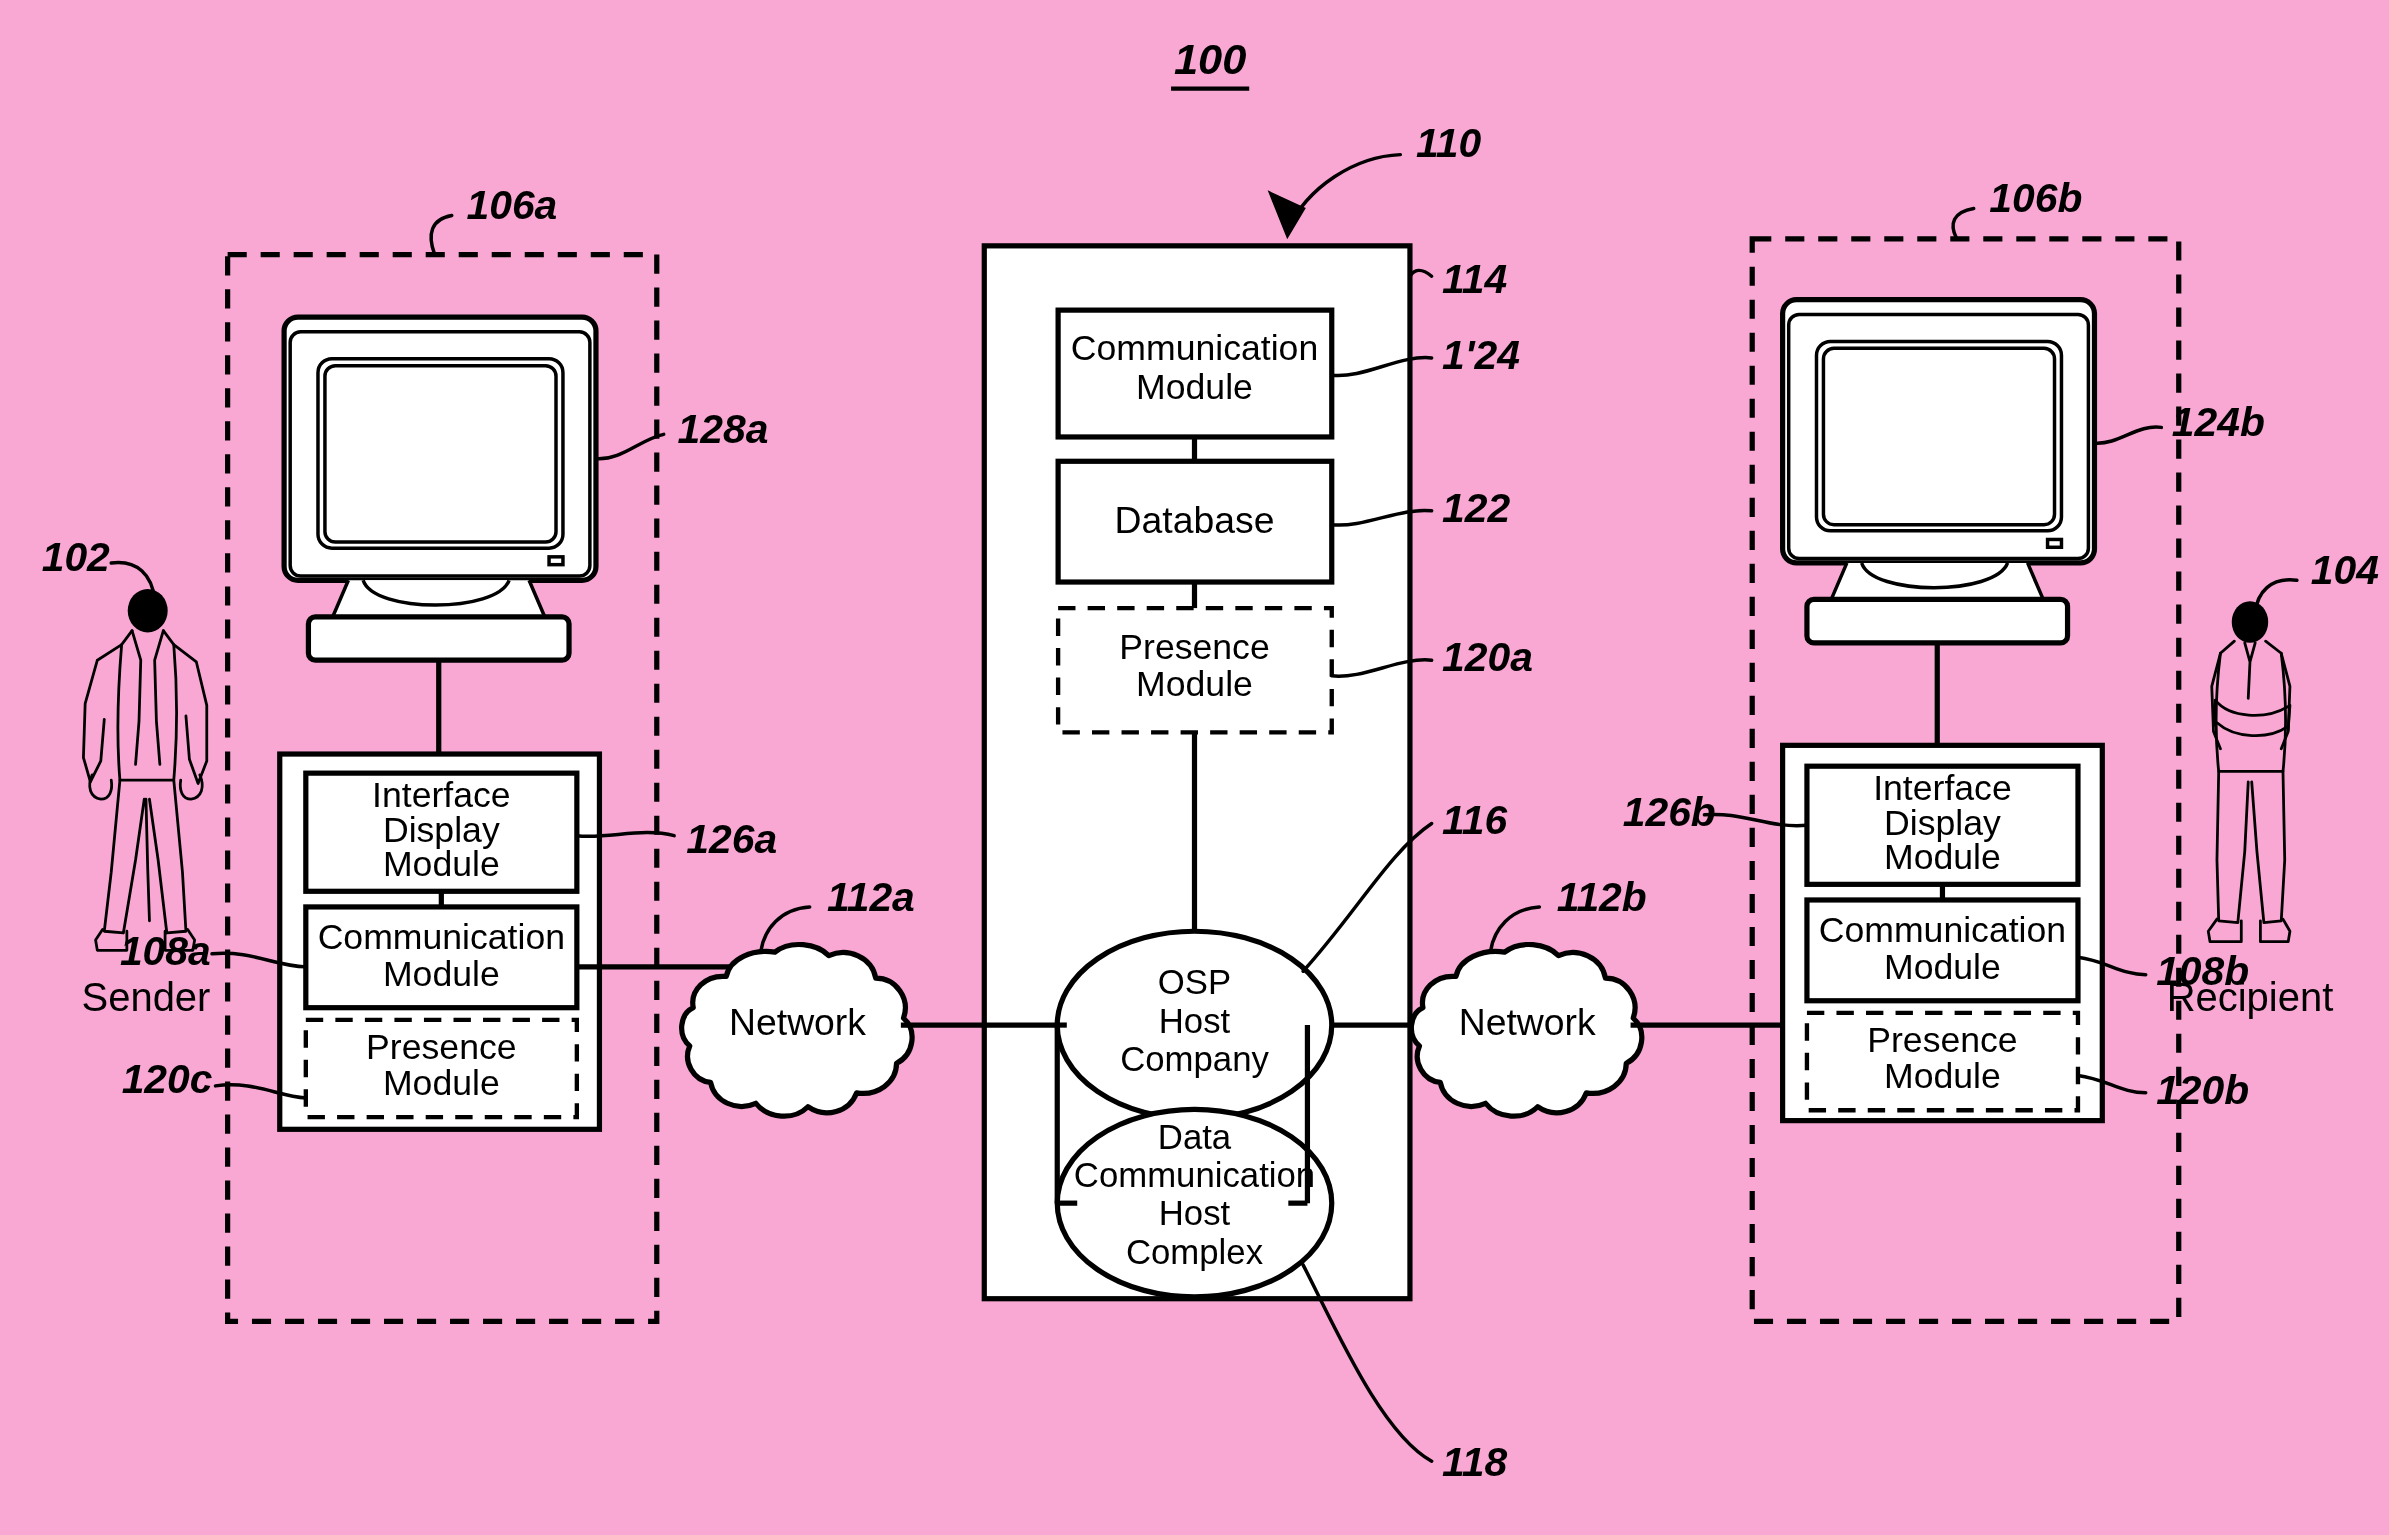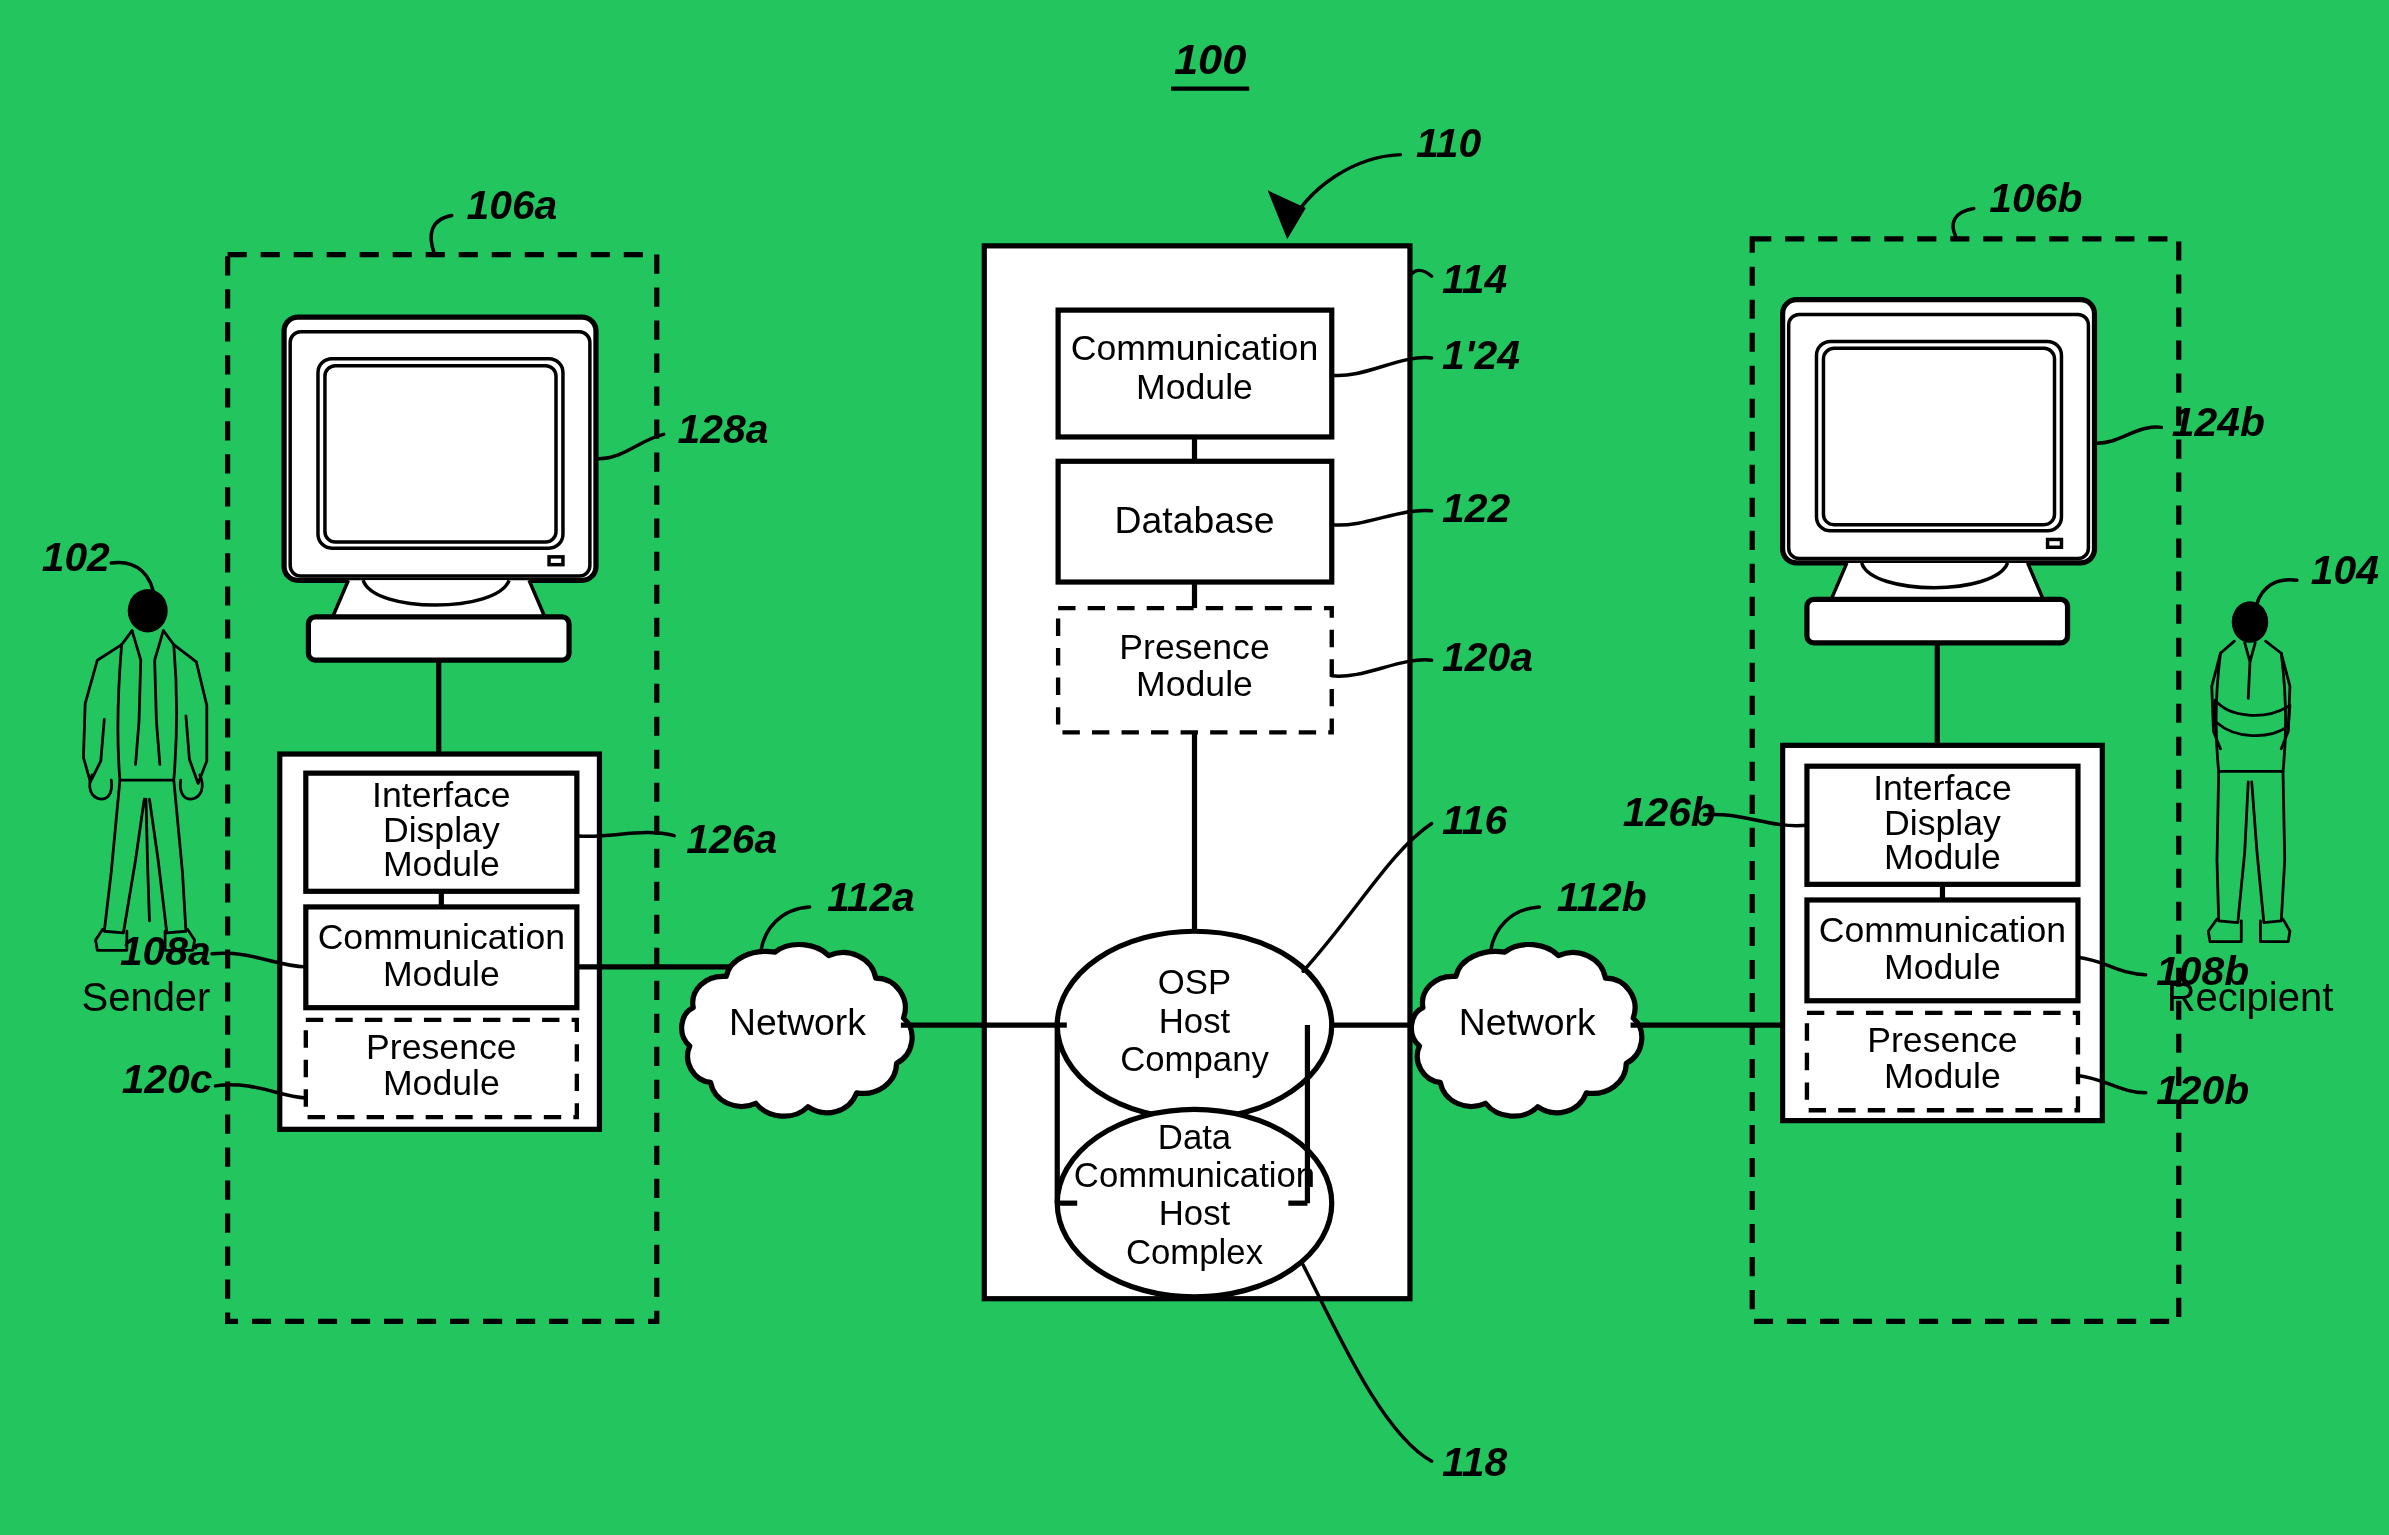--- a/index.html
+++ b/index.html
@@ -10,21 +10,21 @@
   body {
     width: 2389px;
     height: 1535px;
     font-family: "Liberation Sans", sans-serif;
     overflow: hidden;
   }
   #figure-root {
     position: relative;
     width: 2389px;
     height: 1535px;
-    background: #22c55e;
+    background: #f9a8d4;
   }
   svg.figure-canvas {
     position: absolute;
     top: 0;
     left: 0;
     width: 2389px;
     height: 1535px;
     display: block;
   }
   

